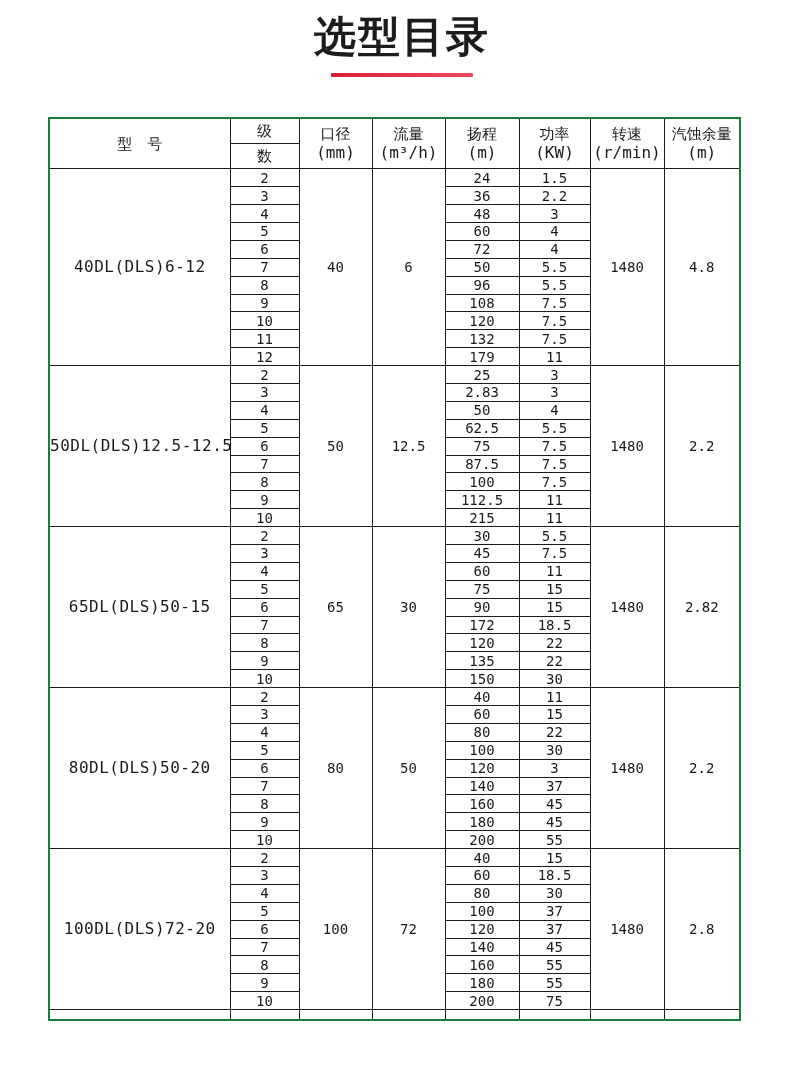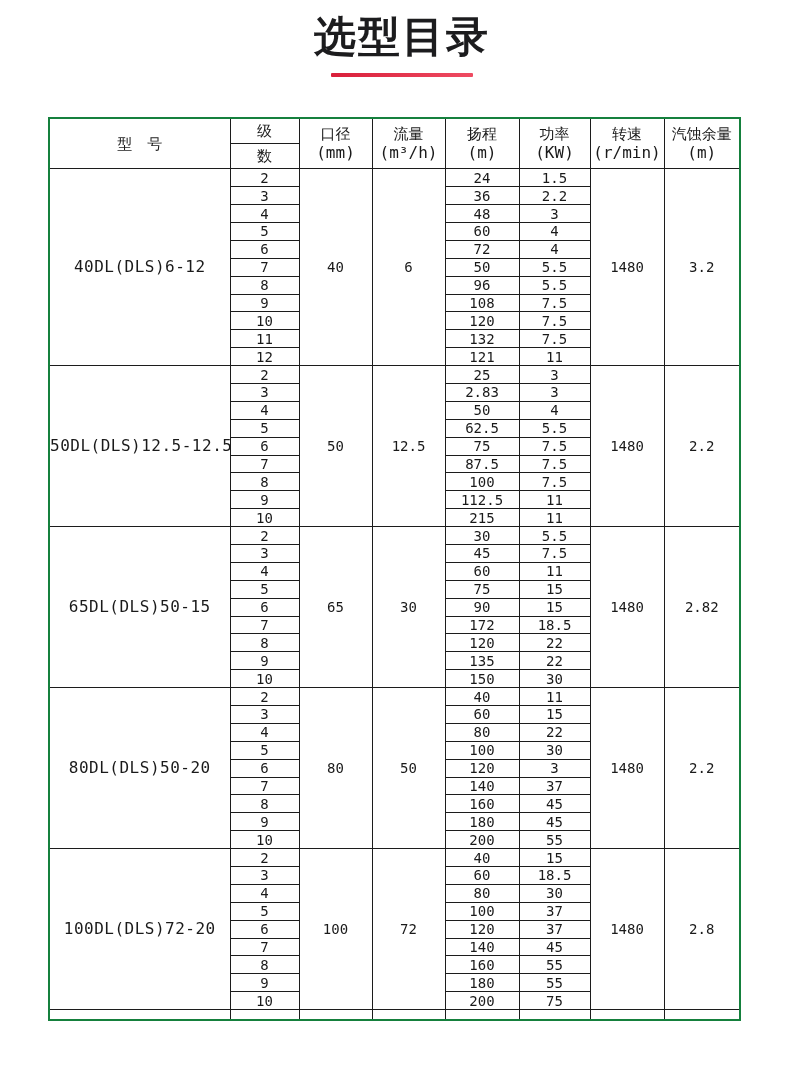--- a/index.html
+++ b/index.html
@@ -129,21 +129,21 @@
 
     <tbody id="catalog-body">
         <tr>
           <td class="model" rowspan="11">40DL(DLS)6-12</td>
           <td>2</td>
           <td rowspan="11">40</td>
           <td rowspan="11">6</td>
           <td>24</td>
           <td>1.5</td>
           <td rowspan="11">1480</td>
-          <td rowspan="11">3.2</td>
+          <td rowspan="11">4.8</td>
         </tr>
         <tr>
           <td>3</td>
           <td>36</td>
           <td>2.2</td>
         </tr>
         <tr>
           <td>4</td>
           <td>48</td>
           <td>3</td>
@@ -178,21 +178,21 @@
           <td>120</td>
           <td>7.5</td>
         </tr>
         <tr>
           <td>11</td>
           <td>132</td>
           <td>7.5</td>
         </tr>
         <tr>
           <td>12</td>
-          <td>121</td>
+          <td>179</td>
           <td>11</td>
         </tr>
         <tr>
           <td class="model" rowspan="9">50DL(DLS)12.5-12.5</td>
           <td>2</td>
           <td rowspan="9">50</td>
           <td rowspan="9">12.5</td>
           <td>25</td>
           <td>3</td>
           <td rowspan="9">1480</td>

